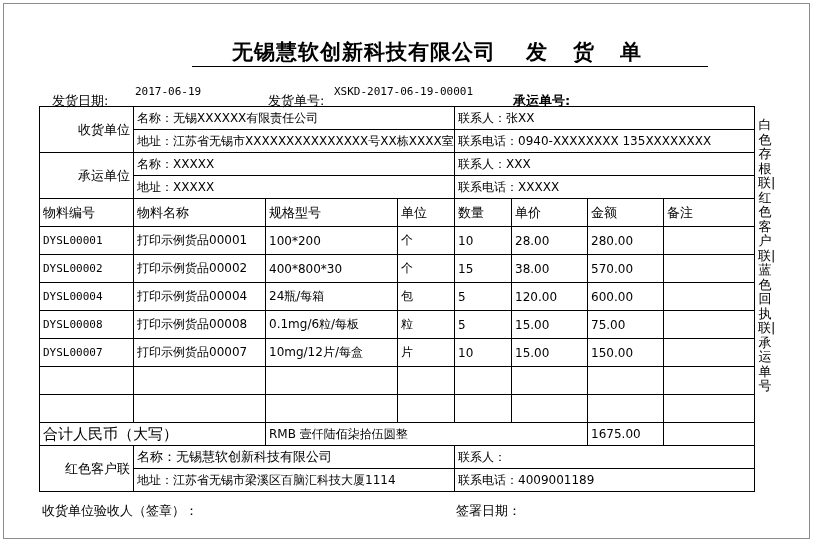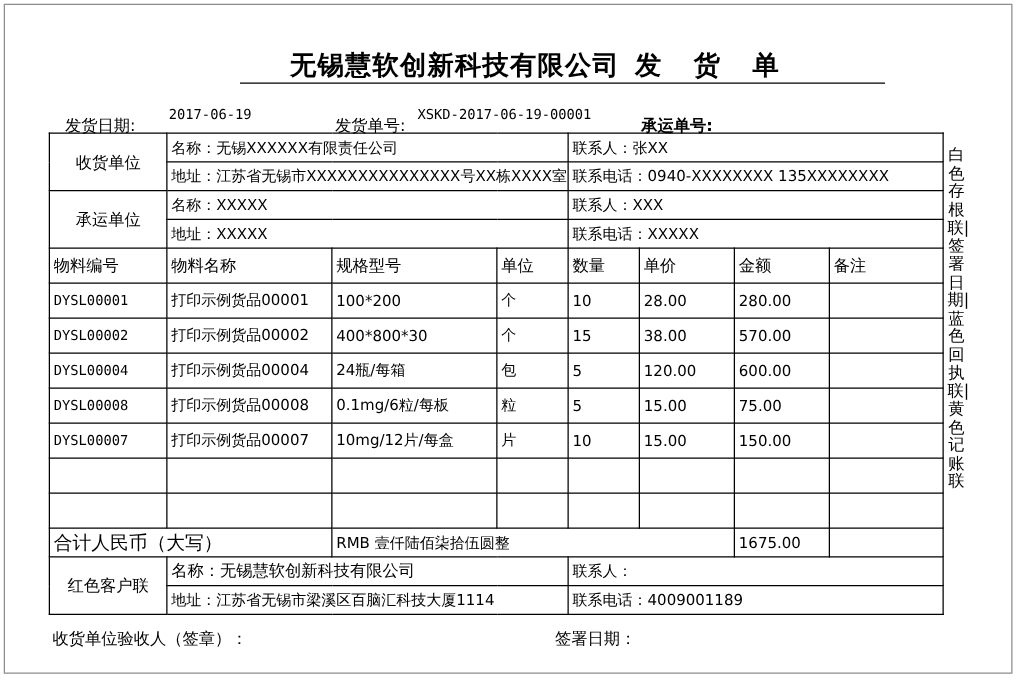--- a/index.html
+++ b/index.html
@@ -4,32 +4,32 @@
 <style>
   html, body { margin: 0; padding: 0; background: #ffffff; }
   body { width: 816px; height: 544px; position: relative; overflow: hidden;
          font-family: "DejaVu Sans", "Liberation Sans", sans-serif; color: #000; }
   .page { position: absolute; left: 3px; top: 3px; width: 807px; height: 536px;
           border: 1px solid #8c8c8c; box-sizing: border-box; background: #fff; }
   .title-wrap { position: absolute; left: 192px; top: 38px; width: 516px; height: 28px;
                 border-bottom: 1.5px solid #000; }
   .title { position: absolute; left: 40px; top: 0; font-size: 21px; font-weight: bold;
            letter-spacing: 1px; white-space: nowrap; font-family: "DejaVu Sans", sans-serif; }
-  .title .doc { margin-left: 12px; letter-spacing: 26px; }
+  .title .doc { margin-left: 30px; letter-spacing: 26px; }
   .meta { position: absolute; top: 92px; font-size: 13px; white-space: nowrap; }
   .mono { font-family: "DejaVu Sans Mono", "Liberation Mono", monospace; font-size: 11px; }
   table.grid { position: absolute; left: 39px; top: 106px; border-collapse: collapse;
                table-layout: fixed; width: 715px; font-size: 12px; }
   table.grid td { border: 1px solid #000; padding: 0 3px; height: 21px; white-space: nowrap;
                   overflow: hidden; box-sizing: border-box; }
   table.grid td.c { text-align: left; }
   table.grid tr.hdr td { height: 28px; font-size: 13px; }
   table.grid tr.item td { height: 28px; }
   table.grid tr.party td { height: 23px; }
-  table.grid td.label { text-align: center; font-size: 13px; }
+  table.grid td.label { text-align: right; font-size: 13px; }
   .side { position: absolute; left: 758px; top: 118px; width: 14px; font-size: 13px;
           line-height: 14.5px; text-align: center; word-break: break-all; }
   .footer { position: absolute; top: 502px; font-size: 13px; white-space: nowrap; }
 </style>
 </head>
 <body>
 
 <div class="page"></div>
 
 <div class="title-wrap">
@@ -166,16 +166,16 @@
     <td colspan="3" style="font-size:13px;">名称：无锡慧软创新科技有限公司</td>
     <td colspan="4">联系人：</td>
   </tr>
   <tr class="party">
     <td colspan="3">地址：江苏省无锡市梁溪区百脑汇科技大厦1114</td>
     <td colspan="4">联系电话：4009001189</td>
   </tr>
 </tbody>
   </table>
 
-<div class="side">白色存根联|签署日期|蓝色回执联|黄色记账联</div>
+<div class="side">白色存根联|红色客户联|蓝色回执联|承运单号</div>
 
 <div class="footer" style="left:42px;">收货单位验收人（签章）：</div>
-<div class="footer" style="left:444px;">签署日期：</div>
+<div class="footer" style="left:456px;">签署日期：</div>
 
 </body></html>

